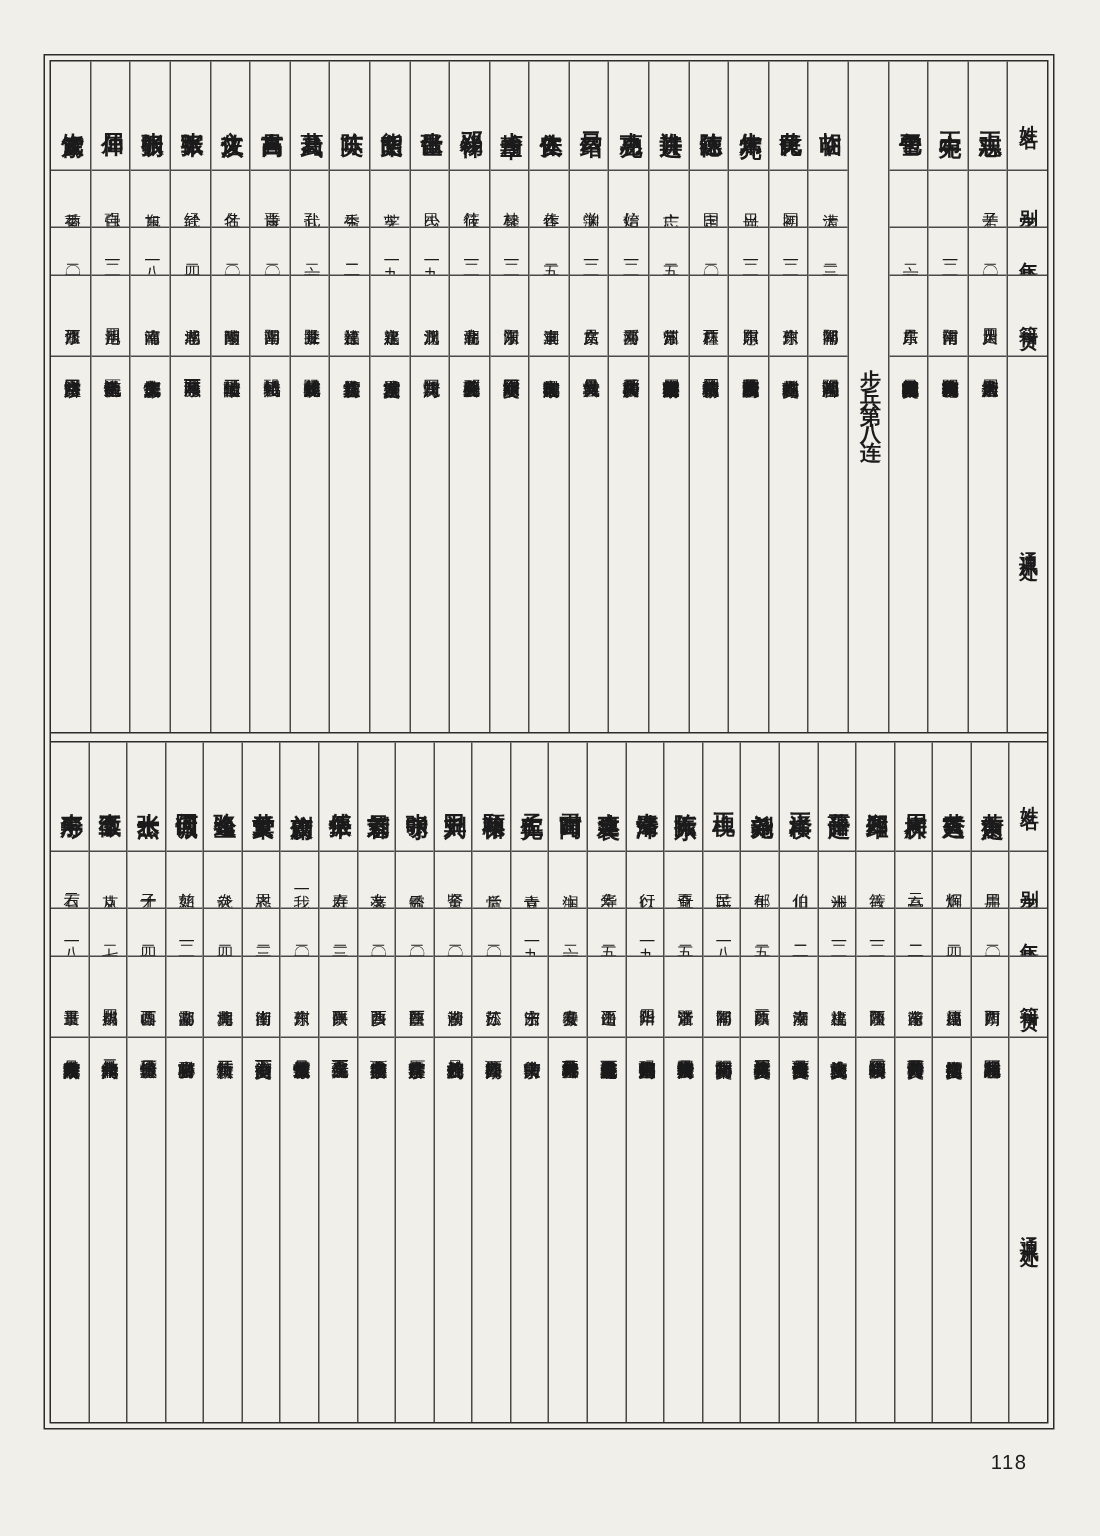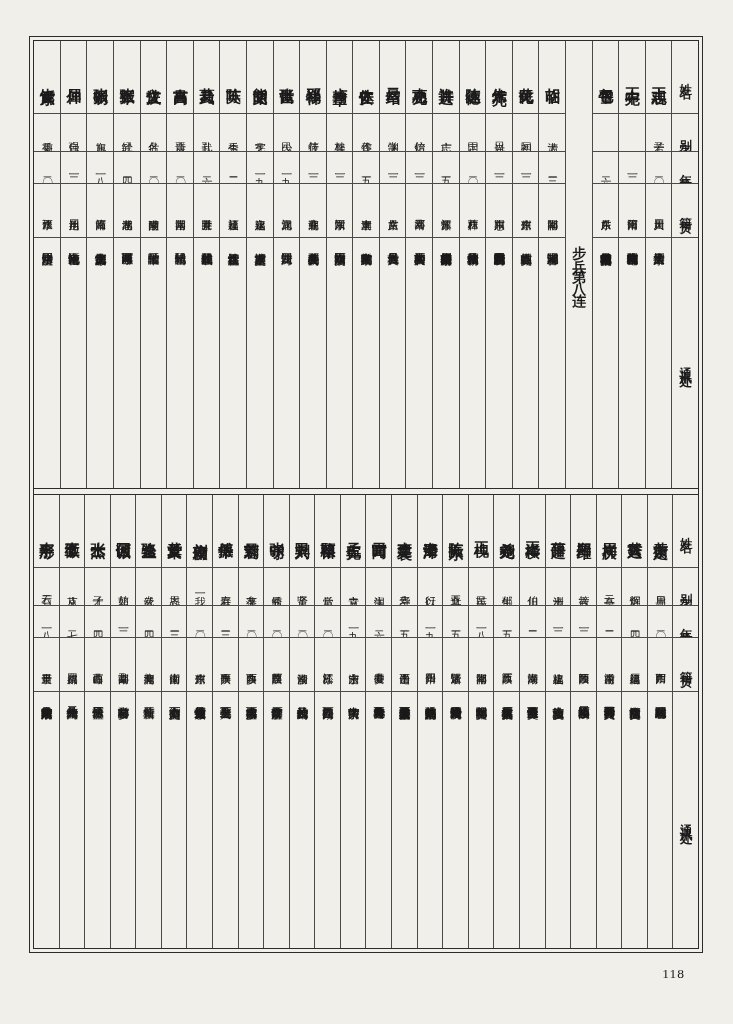--- a/index.html
+++ b/index.html
@@ -67,21 +67,21 @@
 
   .section-col { justify-content:center; align-items:center; }
   .section-col .section-label {
     writing-mode:vertical-rl; text-orientation:upright;
     font-size:14px; font-weight:700; letter-spacing:12px;
   }
 
   .page-num {
     position:absolute; right:48px; bottom:42px;
     font-size:13.5px; letter-spacing:1px;
-    font-family:Liberation Serif, serif;
+    font-family:Liberation Sans, sans-serif;
   }
 </style>
 </head>
 <body>
 
 <div class="sheet">
   <div class="frame">
     <div class="frame-inner">
       <div class="grid-table" id="top-table">
           <div class="col header-col">

